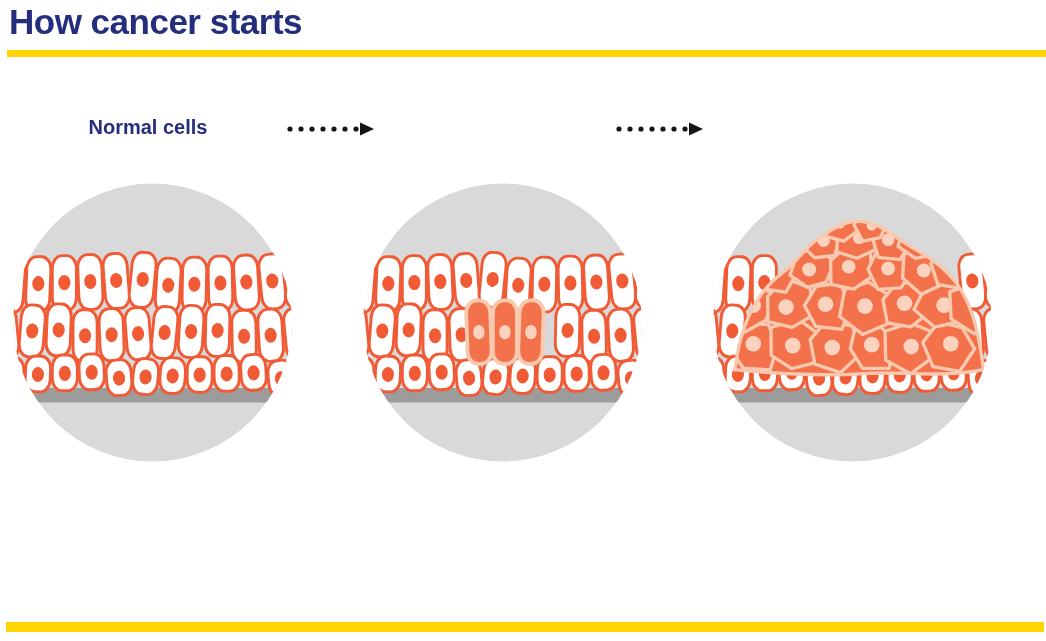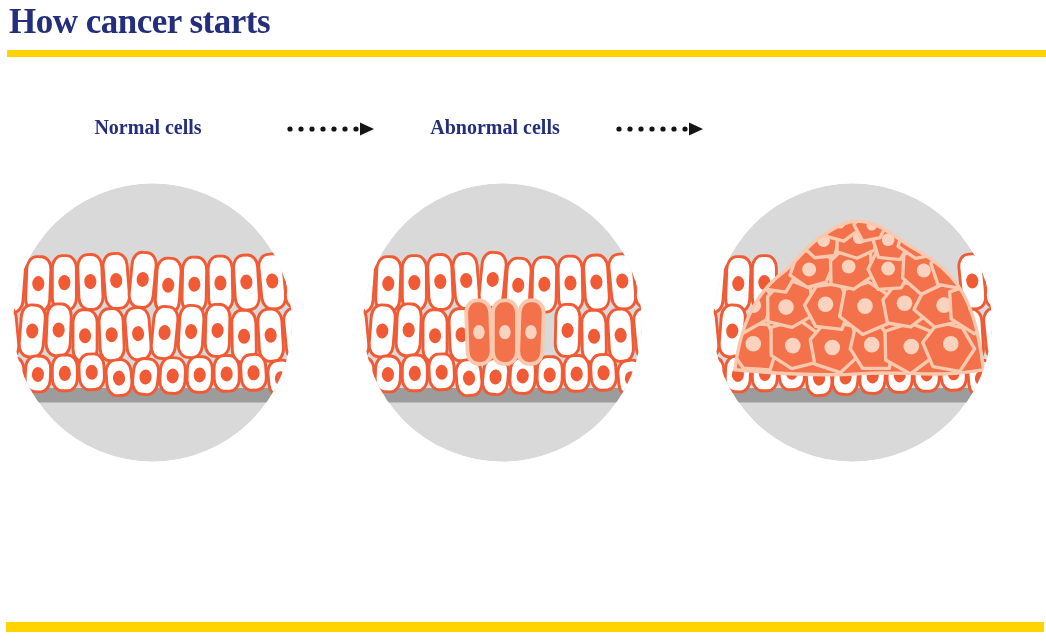--- a/index.html
+++ b/index.html
@@ -1,18 +1,18 @@
 <!DOCTYPE html>
 <html style="--navy: #242e7d; --yellow: #ffd400; --arrow: #141414;"><head>
 <meta charset="utf-8">
 <style>
   html,body{margin:0;padding:0;background:#ffffff;}
   .page{
     position:relative;width:1046px;height:641px;background:#fff;overflow:hidden;
-    font-family:Liberation Serif, serif;
+    font-family:Liberation Sans, sans-serif;
   }
   .page-title{
     position:absolute;left:9px;top:2px;margin:0;
     font-size:35px;font-weight:800;letter-spacing:-0.5px;color:var(--navy);
   }
   .rule{position:absolute;background:var(--yellow);}
   .rule-top{left:7px;right:0;top:50px;height:7px;}
   .rule-bottom{left:6px;right:2px;top:622px;height:10px;}
   .stage-label{
     position:absolute;top:116px;transform:translateX(-50%);
@@ -45,21 +45,20 @@
         <circle cx="15" cy="8" r="2.6"></circle>
         <circle cx="26" cy="8" r="2.6"></circle>
       <circle cx="37" cy="8" r="2.6"></circle>
         <circle cx="48" cy="8" r="2.6"></circle>
         <circle cx="59" cy="8" r="2.6"></circle>
       <circle cx="70" cy="8" r="2.6"></circle>
       <polygon points="74,1.5 88,8 74,14.5"></polygon>
     </g>
   </svg>
 
-  <span class="stage-label l1">Abnormal cells</span>
 
   <svg class="arrow a1" viewBox="0 0 88 16" aria-hidden="true">
     <g fill="currentColor">
       <circle cx="4" cy="8" r="2.6"></circle>
         <circle cx="15" cy="8" r="2.6"></circle>
         <circle cx="26" cy="8" r="2.6"></circle>
       <circle cx="37" cy="8" r="2.6"></circle>
         <circle cx="48" cy="8" r="2.6"></circle>
         <circle cx="59" cy="8" r="2.6"></circle>
       <circle cx="70" cy="8" r="2.6"></circle>

